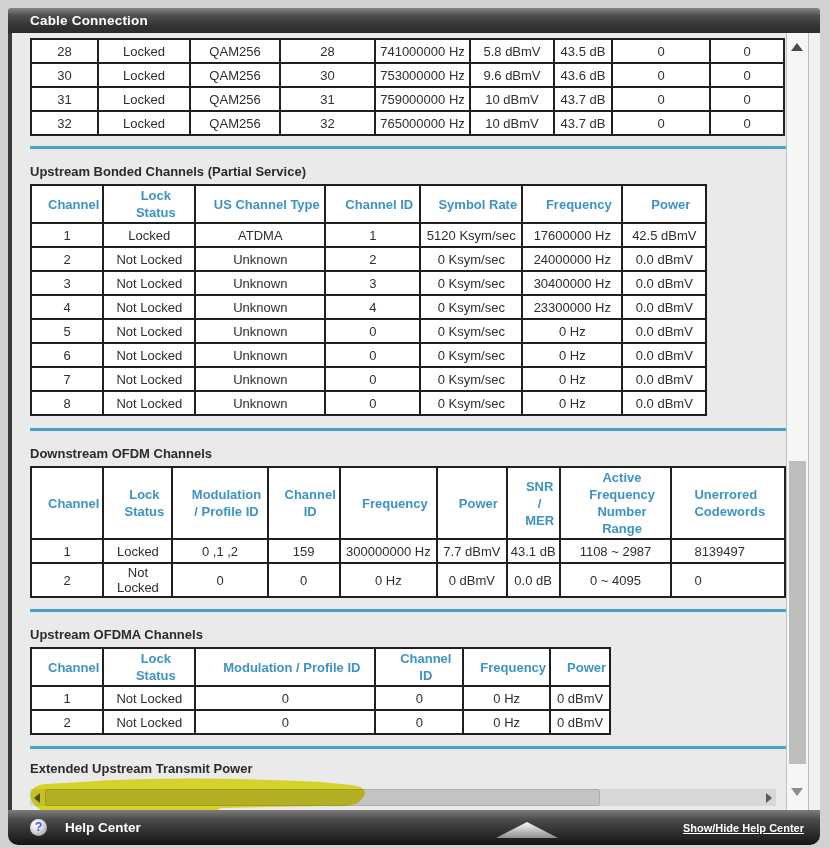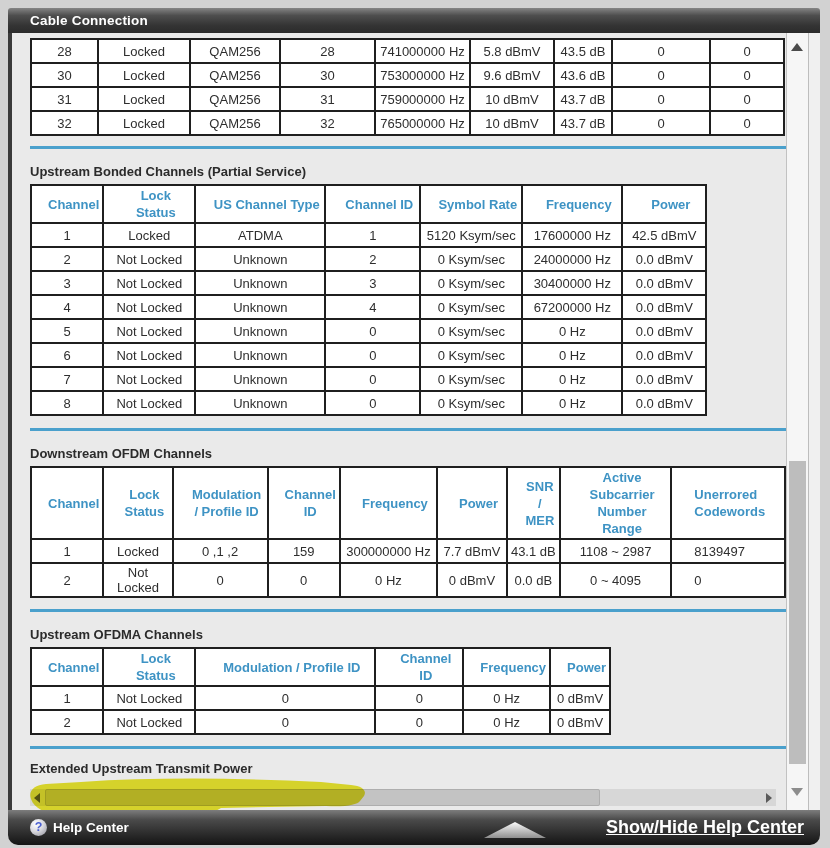--- a/index.html
+++ b/index.html
@@ -64,23 +64,23 @@
   .right-gutter{flex:1;background:#f0f0f0;border-left:1px solid #bdbdbd;}
 
   
   .footerbar{position:absolute;left:0;right:0;bottom:0;height:35px;
     background:linear-gradient(#7d7d7d 0%,#4a4a4a 28%,#2e2e2e 65%,#141414 100%);
     border-radius:0 0 10px 10px;display:flex;align-items:center;padding:0 16px 0 22px;}
   .help-left{display:flex;align-items:center;}
   .help-icon{width:17px;height:17px;border-radius:50%;flex:none;
     background:radial-gradient(circle at 35% 30%,#ffffff 0%,#d9d9de 45%,#8d8d97 100%);
     color:#4a5fd0;font-weight:bold;font-size:12.5px;line-height:17px;text-align:center;}
-  .help-label{color:#fff;font-weight:bold;font-size:13.5px;margin-left:6px;}
+  .help-label{color:#fff;font-weight:bold;font-size:13.5px;margin-left:18px;}
   .collapse-handle{margin:0 auto 0 355px;height:20px;display:flex;align-items:flex-end;}
-  .showhide{margin-left:auto;color:#fff;font-weight:bold;font-size:18px;
+  .showhide{margin-left:auto;color:#fff;font-weight:bold;font-size:11px;
     text-decoration:underline;cursor:pointer;text-align:right;}
 </style>
 </head>
 <body>
 
 <div class="window">
 
   <div class="titlebar">
     <span>Cable Connection</span>
   </div>
@@ -200,21 +200,21 @@
               <td>0 Ksym/sec</td>
               <td>30400000 Hz</td>
               <td>0.0 dBmV</td>
             </tr>
             <tr>
               <td>4</td>
               <td>Not Locked</td>
               <td>Unknown</td>
               <td>4</td>
               <td>0 Ksym/sec</td>
-              <td>67200000 Hz</td>
+              <td>23300000 Hz</td>
               <td>0.0 dBmV</td>
             </tr>
             <tr>
               <td>5</td>
               <td>Not Locked</td>
               <td>Unknown</td>
               <td>0</td>
               <td>0 Ksym/sec</td>
               <td>0 Hz</td>
               <td>0.0 dBmV</td>
@@ -267,21 +267,21 @@
           </colgroup>
         <thead>
             <tr>
               <th>Channel</th>
               <th>Lock Status</th>
               <th>Modulation / Profile ID</th>
               <th>Channel ID</th>
               <th>Frequency</th>
               <th>Power</th>
               <th>SNR / MER</th>
-              <th>Active Subcarrier Number Range</th>
+              <th>Active Frequency Number Range</th>
               <th>Unerrored Codewords</th>
             </tr>
           </thead>
         <tbody>
             <tr>
               <td>1</td>
               <td>Locked</td>
               <td>0 ,1 ,2</td>
               <td>159</td>
               <td>300000000 Hz</td>

